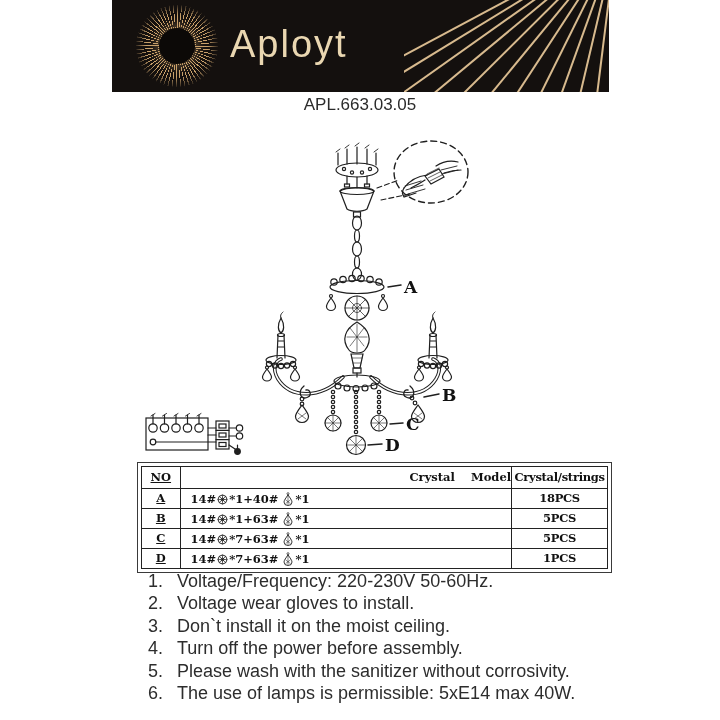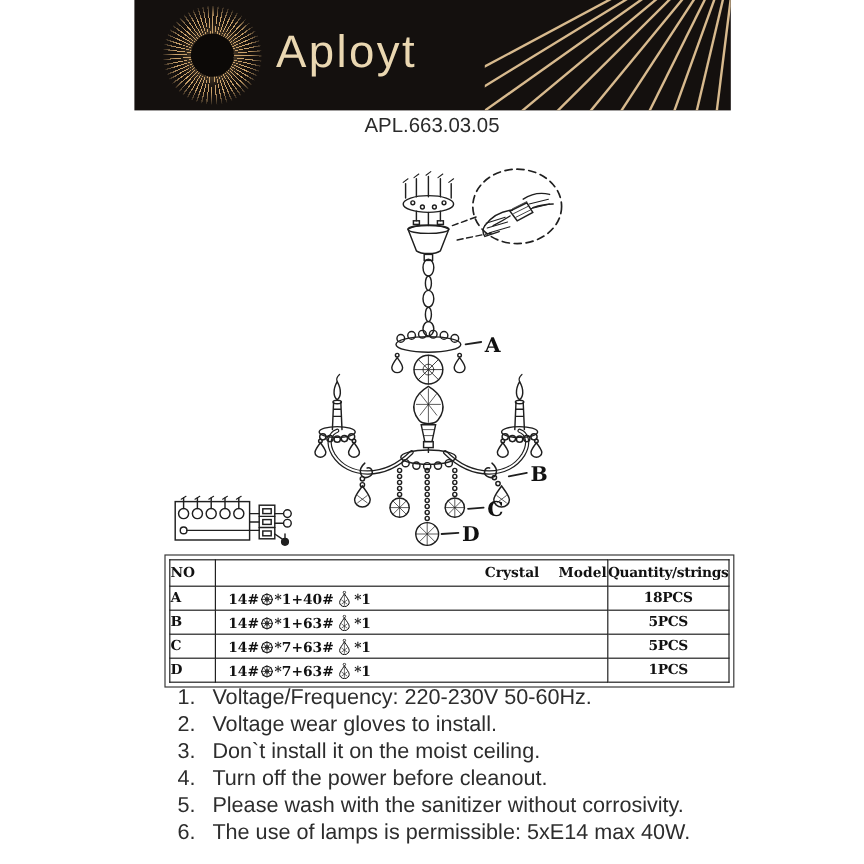--- a/index.html
+++ b/index.html
@@ -25,21 +25,21 @@
 
   
   .diagram{position:absolute;left:128px;top:136px;}
   .diagram text{font-family:"DejaVu Serif",serif;font-weight:bold;font-size:17px;fill:#111;}
 
   
   .tblframe{position:absolute;left:137px;top:462px;width:467px;border:1px solid #3a3a3a;padding:3px;}
   table.parts{width:100%;border-collapse:collapse;font-family:"DejaVu Serif",serif;font-weight:bold;color:#111;}
   table.parts th,table.parts td{border:1.6px solid #222;height:19px;padding:0;font-size:11.5px;line-height:1;}
   table.parts th{height:21px;}
-  .col-no{width:38px;text-align:left;}
+  .col-no{width:38px;text-align:center;text-decoration:underline;}
   .col-model{width:326px;text-align:left;padding-left:10px!important;}
   .col-model-h{text-align:right;white-space:pre;}
   .col-qty{width:95px;text-align:center;letter-spacing:-0.3px;}
   .ic{vertical-align:-2px;margin:0 1px;}
   .ic-drop{vertical-align:-3px;margin:0 3px 0 4px;}
 
   
   .instructions{position:absolute;left:138px;top:570px;width:474px;}
   .instructions ol{margin:0;padding-left:30px;font-size:18px;line-height:22.4px;color:#2d2d2d;}
   .instructions li{padding-left:9px;}
@@ -294,21 +294,21 @@
     <text x="278" y="294">C</text>
     <text x="257" y="315">D</text>
   </svg>
 
   <div class="tblframe">
     <table class="parts">
       <tbody>
           <tr>
         <th class="col-no">NO</th>
         <th class="col-model col-model-h">Crystal    Model</th>
-        <th class="col-qty">Quantity/strings</th>
+        <th class="col-qty">Crystal/strings</th>
       </tr>
       <tr>
         <td class="col-no">A</td>
         <td class="col-model"><span>14#</span><svg class="ic" width="11" height="11">
                 <use href="#sym-bead"></use>
               </svg><span>*1+40#</span><svg class="ic ic-drop" width="10" height="14">
                 <use href="#sym-drop"></use>
               </svg><span>*1</span></td>
         <td class="col-qty">18PCS</td>
       </tr>
@@ -341,19 +341,19 @@
       </tr>
     </tbody>
       </table>
   </div>
 
   <div class="instructions">
     <ol>
       <li>Voltage/Frequency: 220-230V 50-60Hz.</li>
       <li>Voltage wear gloves to install.</li>
       <li>Don`t install it on the moist ceiling.</li>
-      <li>Turn off the power before cleanout.</li>
+      <li>Turn off the power before assembly.</li>
       <li>Please wash with the sanitizer without corrosivity.</li>
       <li>The use of lamps is permissible: 5xE14 max 40W.</li>
     </ol>
   </div>
 
 </div>
 
 </body></html>

